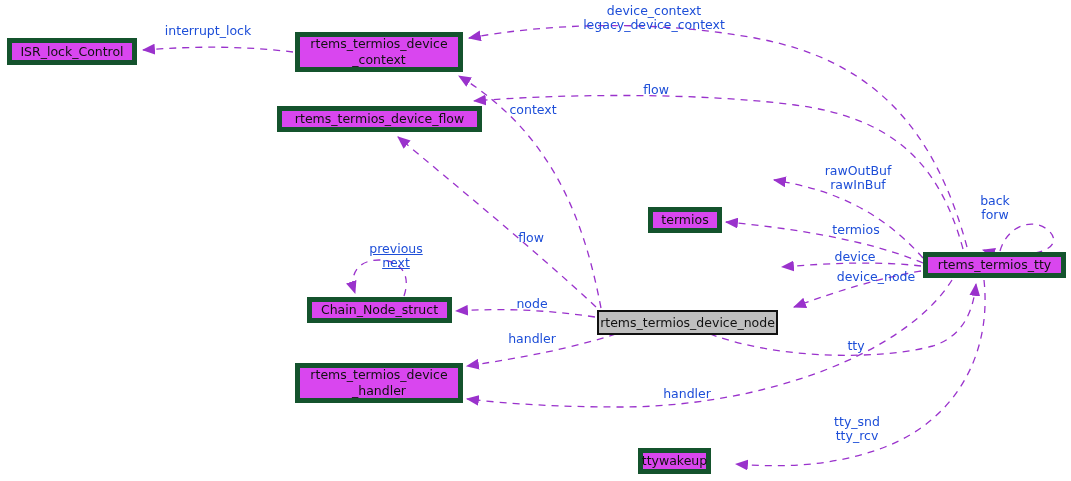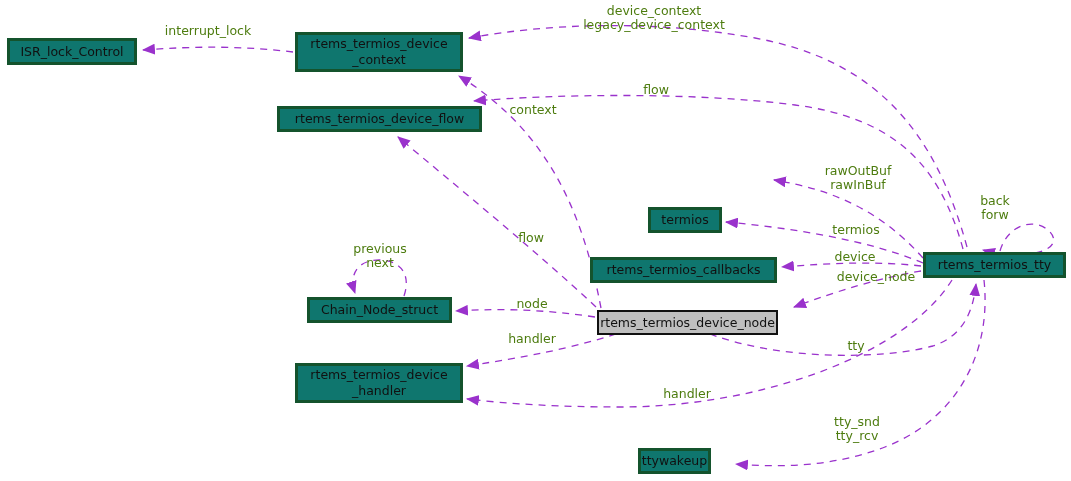--- a/index.html
+++ b/index.html
@@ -14,36 +14,36 @@
   .edge{
     fill:none;
     stroke:var(--edge,#9a32cc);
     stroke-width:1.3;
     stroke-dasharray:7 6;
   }
   .arrowhead{fill:var(--edge,#9a32cc);}
   .node{
     position:absolute;
     display:flex;align-items:center;justify-content:center;
-    background:#0f766e;
-    border:3px solid #14532d;
+    background:#d946ef;
+    border:5px solid #14532d;
     box-sizing:border-box;
     font-size:12.5px;color:#111;
     text-align:center;line-height:1.25;
     white-space:pre-line;
     cursor:pointer;
   }
   .node.focus{
     background:var(--hifill,#bfbfbf);
     border:2px solid #111;
   }
   .elabel{
     position:absolute;
     transform:translateX(-50%);
-    font-size:12.5px;color:#4d7c0f;
+    font-size:12.5px;color:#1d4ed8;
     line-height:1.1;
     text-align:center;
     white-space:pre-line;
   }
 </style>
 </head>
 <body>
 
 <div class="canvas">
 
@@ -69,21 +69,20 @@
     <path class="edge" marker-end="url(#arr)" d="M 984,280 C 992,355 955,420 885,447 C 835,466 785,468 736,464"></path>
     <path class="edge" marker-end="url(#arr)" d="M 404,296 C 412,272 398,260 379,260 C 360,260 348,272 355,293"></path>
     <path class="edge" marker-end="url(#arr)" d="M 1000,251 C 1008,224 1034,218 1048,230 C 1062,242 1050,256 1012,254 C 1000,254 990,252 983,250"></path>
   </svg>
 
   <div class="node" style="left:7px;top:38px;width:130px;height:27px;"><span>ISR_lock_Control</span></div>
   <div class="node" style="left:295px;top:32px;width:168px;height:40px;"><span>rtems_termios_device
 _context</span></div>
   <div class="node" style="left:277px;top:106px;width:205px;height:26px;"><span>rtems_termios_device_flow</span></div>
   <div class="node" style="left:648px;top:207px;width:74px;height:26px;"><span>termios</span></div>
-  <div class="node" style="left:590px;top:257px;width:187px;height:26px;"><span>rtems_termios_callbacks</span></div>
   <div class="node" style="left:923px;top:252px;width:143px;height:26px;"><span>rtems_termios_tty</span></div>
   <div class="node" style="left:307px;top:297px;width:145px;height:26px;"><span>Chain_Node_struct</span></div>
   <div class="node focus" style="left:597px;top:310px;width:181px;height:25px;"><span>rtems_termios_device_node</span></div>
   <div class="node" style="left:295px;top:363px;width:168px;height:40px;"><span>rtems_termios_device
 _handler</span></div>
   <div class="node" style="left:638px;top:448px;width:73px;height:26px;"><span>ttywakeup</span></div>
 
   <div class="elabel" style="left:208px;top:24px;">interrupt_lock</div>
   <div class="elabel" style="left:654px;top:4px;">device_context
 legacy_device_context</div>
@@ -94,18 +93,18 @@
   <div class="elabel" style="left:856px;top:223px;">termios</div>
   <div class="elabel" style="left:855px;top:250px;">device</div>
   <div class="elabel" style="left:876px;top:270px;text-align:center;">device_node</div>
   <div class="elabel" style="left:531px;top:231px;">flow</div>
   <div class="elabel" style="left:532px;top:297px;">node</div>
   <div class="elabel" style="left:532px;top:332px;">handler</div>
   <div class="elabel" style="left:687px;top:387px;">handler</div>
   <div class="elabel" style="left:856px;top:339px;">tty</div>
   <div class="elabel" style="left:857px;top:415px;">tty_snd
 tty_rcv</div>
-  <div class="elabel" style="left:380px;top:242px;">previous
+  <div class="elabel" style="left:396px;top:242px;text-decoration:underline;">previous
 next</div>
   <div class="elabel" style="left:995px;top:194px;">back
 forw</div>
 
 </div>
 
 </body></html>

